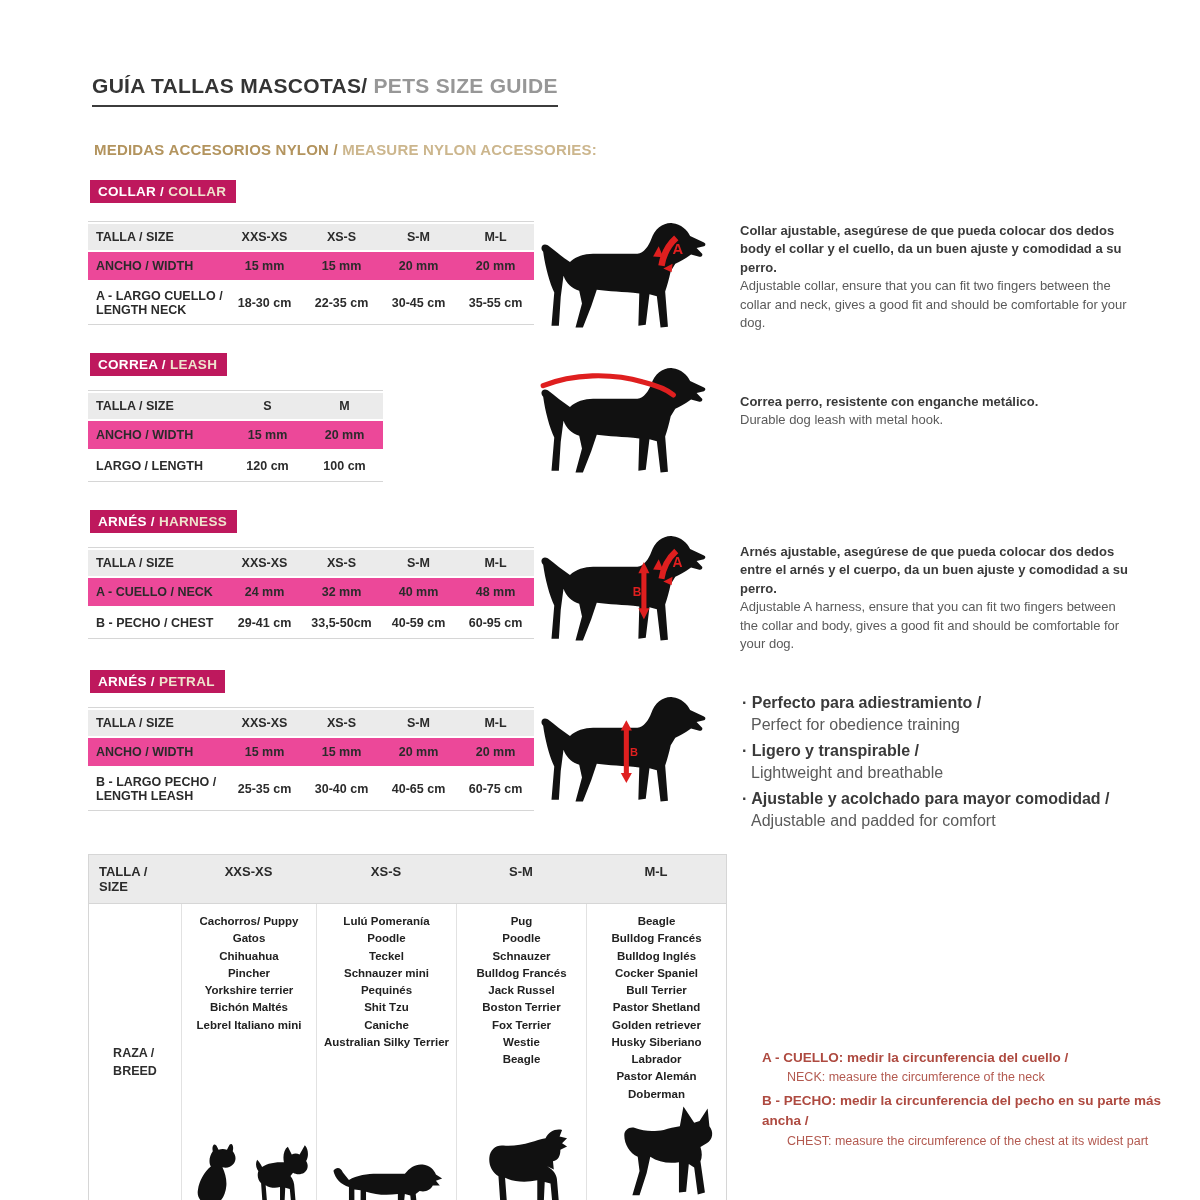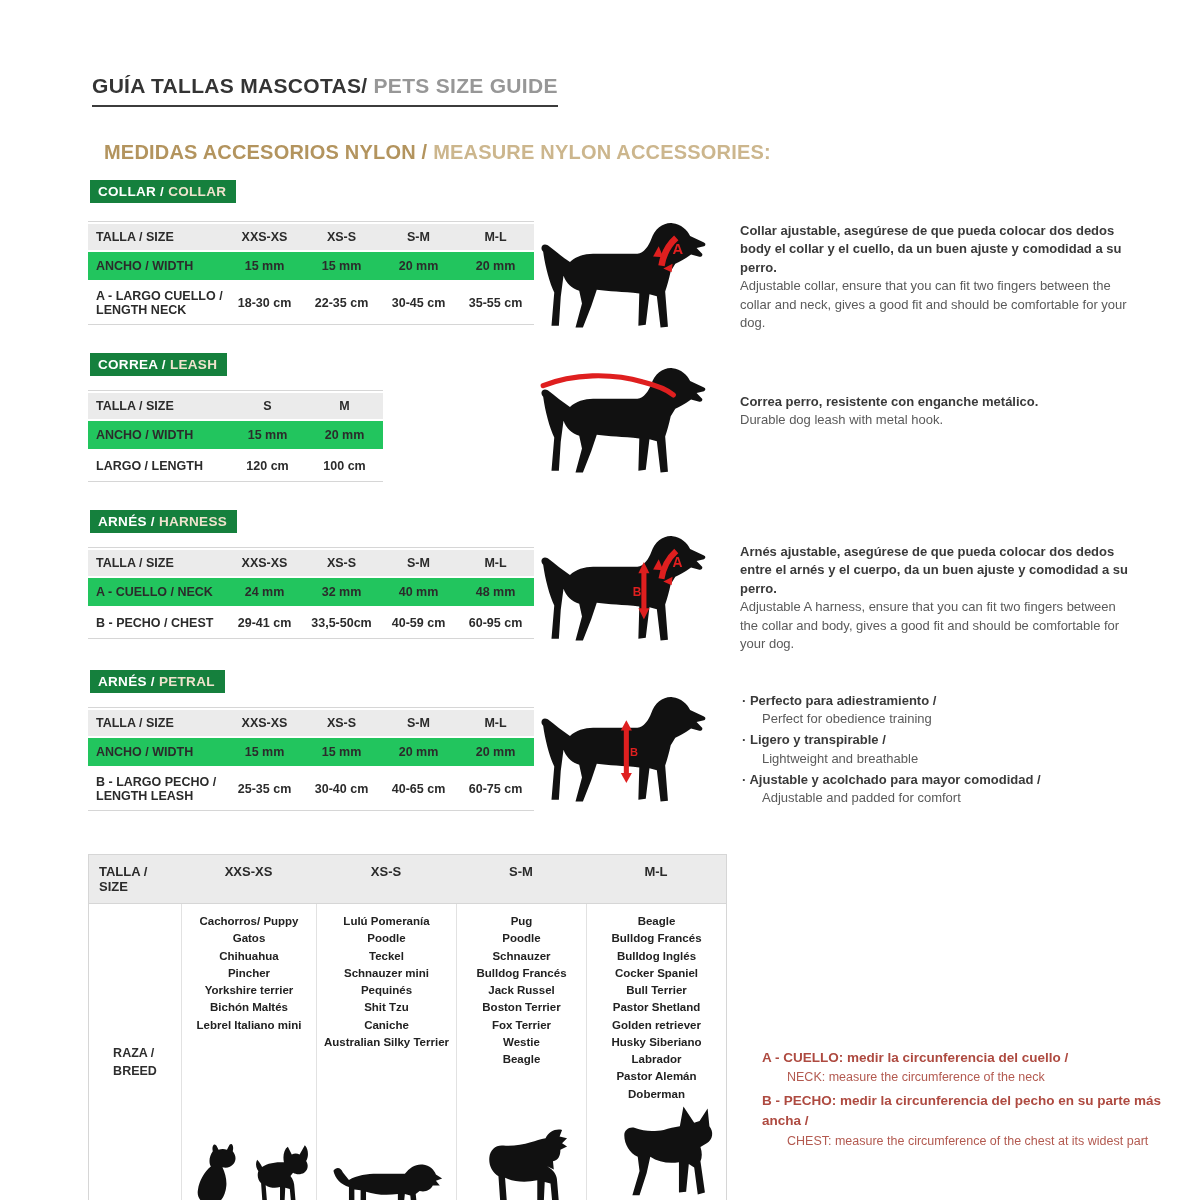--- a/index.html
+++ b/index.html
@@ -3,57 +3,57 @@
 <meta charset="utf-8">
 <style>
   html,body{margin:0;padding:0;background:#fff;}
   .page{position:relative;width:1200px;height:1200px;background:#fff;overflow:hidden;
         font-family:"Liberation Sans","DejaVu Sans",sans-serif;color:#2e2e2e;}
 
   
   .title{position:absolute;left:92px;top:74px;font-size:21px;font-weight:700;
          letter-spacing:.3px;padding-bottom:7px;border-bottom:2px solid #3c3c3c;color:#343434;}
   .title .lt{color:#979797;}
-  .subtitle{position:absolute;left:104px;top:141px;font-size:20px;font-weight:700;
+  .subtitle{position:absolute;left:94px;top:141px;font-size:15px;font-weight:700;
             letter-spacing:.2px;color:#b3945e;}
   .subtitle .lt{color:#ccb68d;font-weight:700;}
 
   
-  .badge{position:absolute;left:90px;background:#15803d;color:#fff;font-size:13.5px;
+  .badge{position:absolute;left:90px;background:#be185d;color:#fff;font-size:13.5px;
          font-weight:700;letter-spacing:.3px;padding:4px 10px 4px 8px;}
   .badge .lt{color:#efe3cd;}
 
   
   table.sizetable{position:absolute;border-collapse:separate;border-spacing:0 2px;
                   border-top:1px solid #d6d6d6;}
   table.sizetable td{font-size:12.5px;font-weight:700;color:#2b2b2b;text-align:center;
                      padding:4px 3px;vertical-align:middle;}
   table.sizetable td.lbl{text-align:left;padding-left:8px;width:127px;}
   table.leashtable td.lbl{width:130px;}
   table.sizetable td.c{width:71px;}
   tr.hdr td{background:#ebebeb;height:18px;}
-  tr.mid td{background:#22c55e;height:20px;}
+  tr.mid td{background:#ec4899;height:20px;}
   tr.lst td{background:#fff;border-bottom:1px solid #d6d6d6;height:22px;margin-left:26px;}
   tr.lst.tall td{height:34px;}
 
   
   .dogfig{position:absolute;width:185px;height:122px;}
   .dogfig svg{width:100%;height:100%;}
   .mark{font-family:"Liberation Sans",sans-serif;font-weight:700;}
 
   
   .desc{position:absolute;left:740px;width:388px;font-size:13px;line-height:1.42;}
   .desc .es{font-weight:700;color:#3a3a3a;}
   .desc .en{font-weight:400;color:#5a5a5a;}
 
   
-  .bullets{position:absolute;left:742px;width:400px;font-size:13px;line-height:1.4;}
+  .bullets{position:absolute;left:742px;width:400px;font-size:16px;line-height:1.4;}
   .bullet-es{font-weight:700;color:#3a3a3a;}
   .bullet-es::before{content:"· ";}
-  .bullet-en{font-weight:400;color:#5a5a5a;margin-left:20px;margin-bottom:3px;}
+  .bullet-en{font-weight:400;color:#5a5a5a;margin-left:9px;margin-bottom:3px;}
 
   
   .breedtable{position:absolute;left:88px;top:854px;width:637px;border:1px solid #d6d6d6;}
   .bt-row{display:grid;grid-template-columns:92px 135px 140px 130px 140px;}
   .bt-head{background:#ebebeb;border-bottom:1px solid #d6d6d6;}
   .bt-head>div{padding:9px 2px;font-size:13px;font-weight:700;text-align:center;color:#2b2b2b;}
   .bt-head>div:first-child{text-align:left;padding-left:10px;}
   .bt-body>div{border-left:1px solid #e2e2e2;min-height:272px;display:flex;
                flex-direction:column;align-items:center;}
   .bt-body>div:first-child{border-left:none;justify-content:center;}

